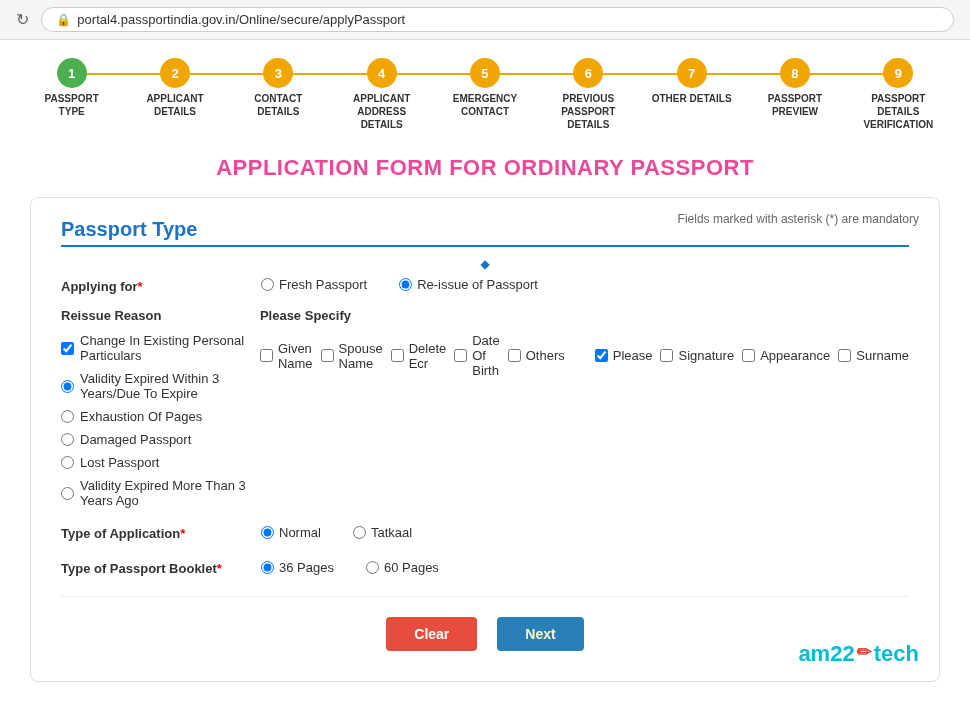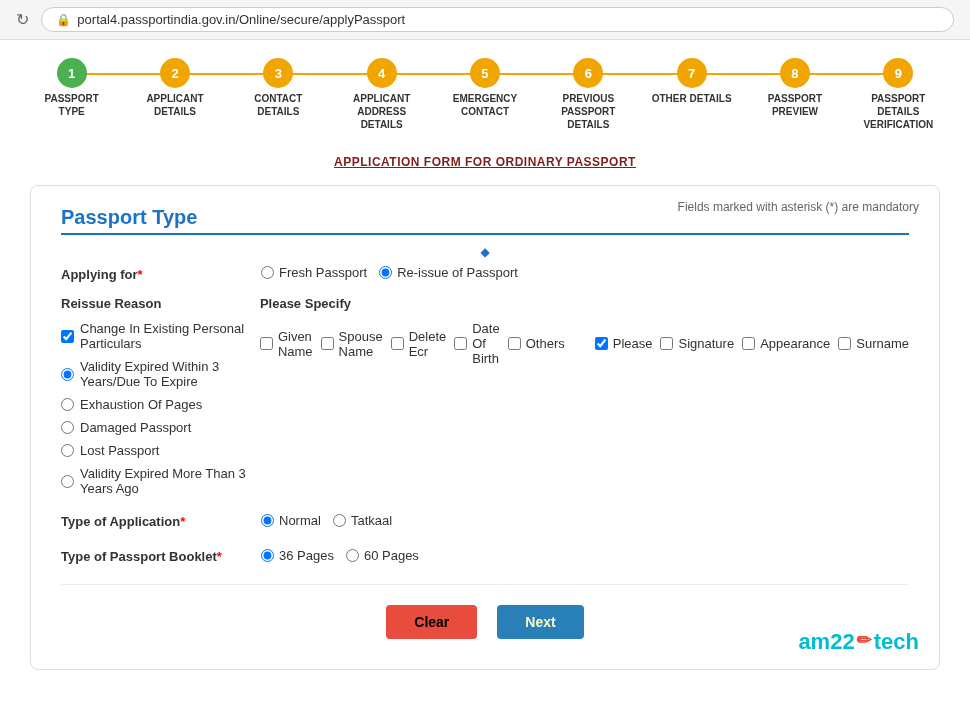--- a/index.html
+++ b/index.html
@@ -91,26 +91,25 @@
       margin-top: 4px;
       color: #333;
       font-weight: 600;
       line-height: 1.3;
       max-width: 80px;
     }
 
     
     .page-title {
       text-align: center;
-      font-size: 12px;
+      font-size: 22px;
       font-weight: bold;
       padding: 14px 0 16px;
-      color: #7f1d1d;
+      color: #ec4899;
       letter-spacing: 0.5px;
-      text-decoration: underline;
     }
 
     
     .form-container {
       margin: 0 30px 20px;
       border: 1px solid #ddd;
       border-radius: 8px;
       background: white;
       padding: 20px 30px 30px;
       position: relative;
@@ -153,21 +152,21 @@
       font-weight: bold;
       font-size: 13px;
       min-width: 200px;
       padding-top: 2px;
     }
     .form-label .required { color: red; }
 
     
     .radio-group, .checkbox-group {
       display: flex;
-      gap: 12px;
+      gap: 32px;
       flex-wrap: wrap;
       align-items: flex-end;
     }
     .radio-option, .checkbox-option {
       display: flex;
       align-items: center;
       gap: 5px;
       font-size: 13px;
     }
     input[type="radio"], input[type="checkbox"] {
@@ -225,21 +224,21 @@
     .button-row {
       display: flex;
       justify-content: center;
       gap: 20px;
       margin-top: 20px;
       padding-top: 20px;
       border-top: 1px solid #eee;
     }
     .btn-clear {
       background: #e74c3c;
-      color: #000000;
+      color: #ffffff;
       border: none;
       padding: 9px 28px;
       border-radius: 4px;
       font-size: 14px;
       cursor: pointer;
       font-weight: bold;
     }
     .btn-next {
       background: #2980b9;
       color: #fef9c3;

